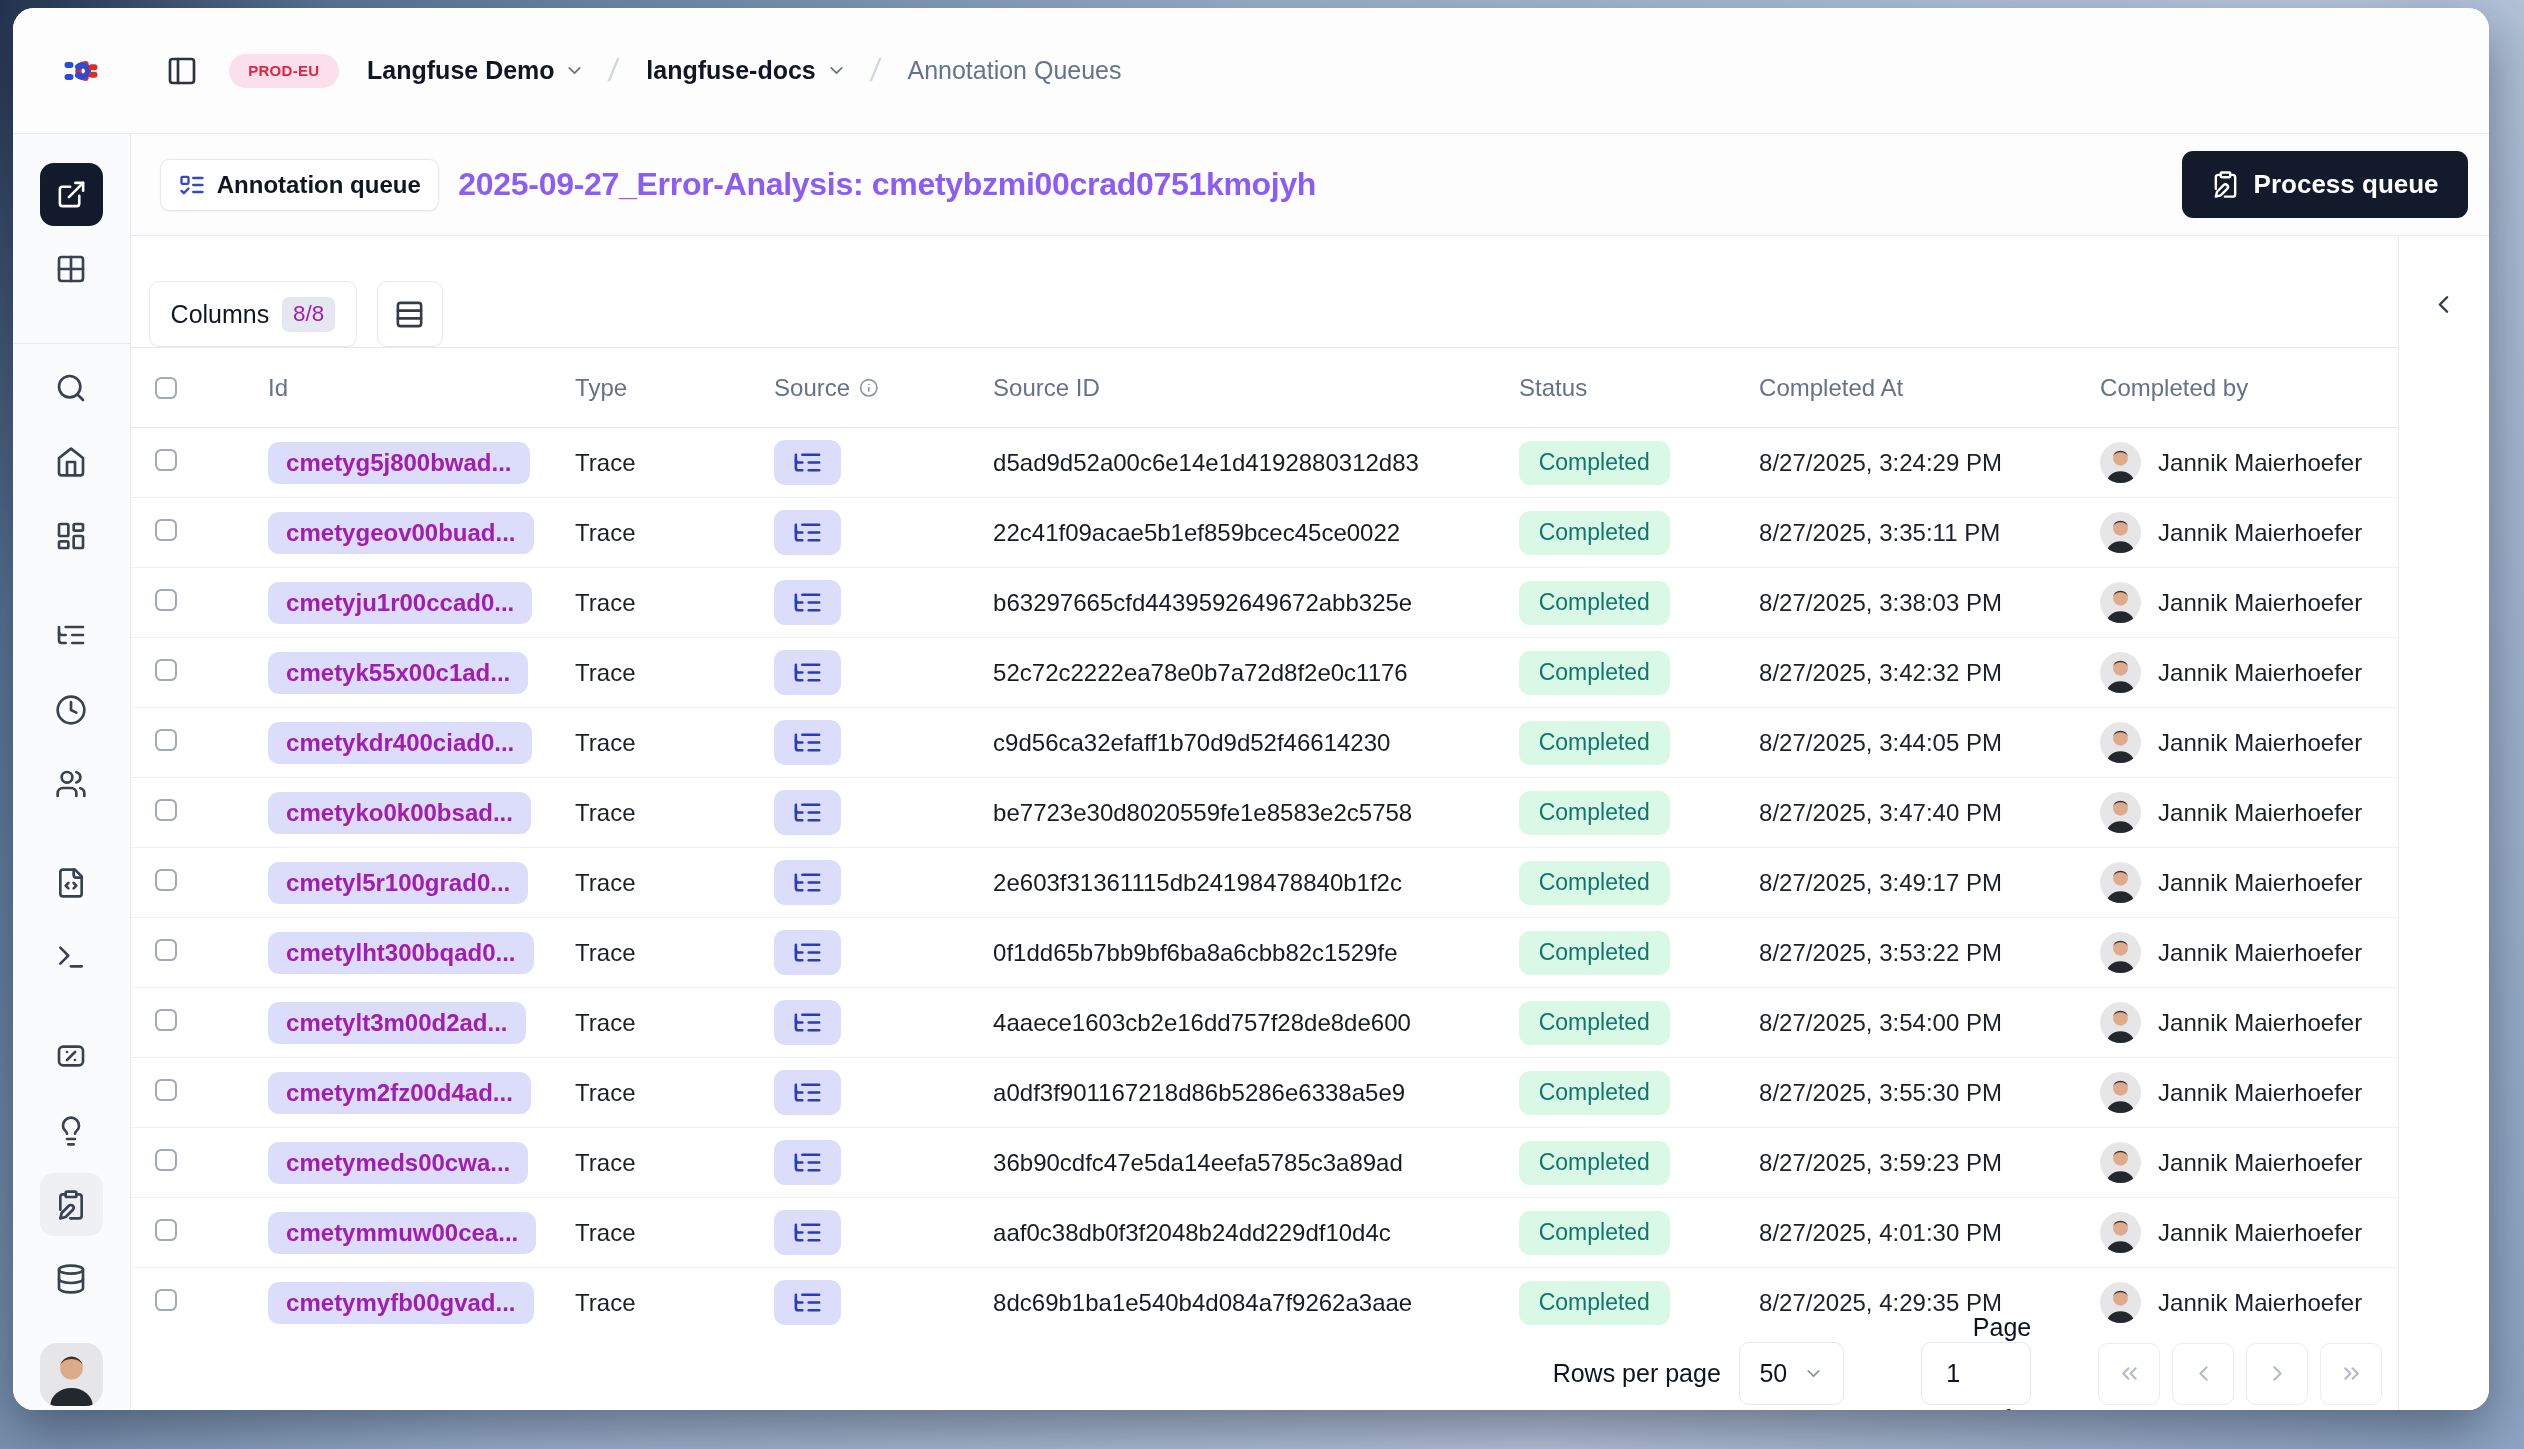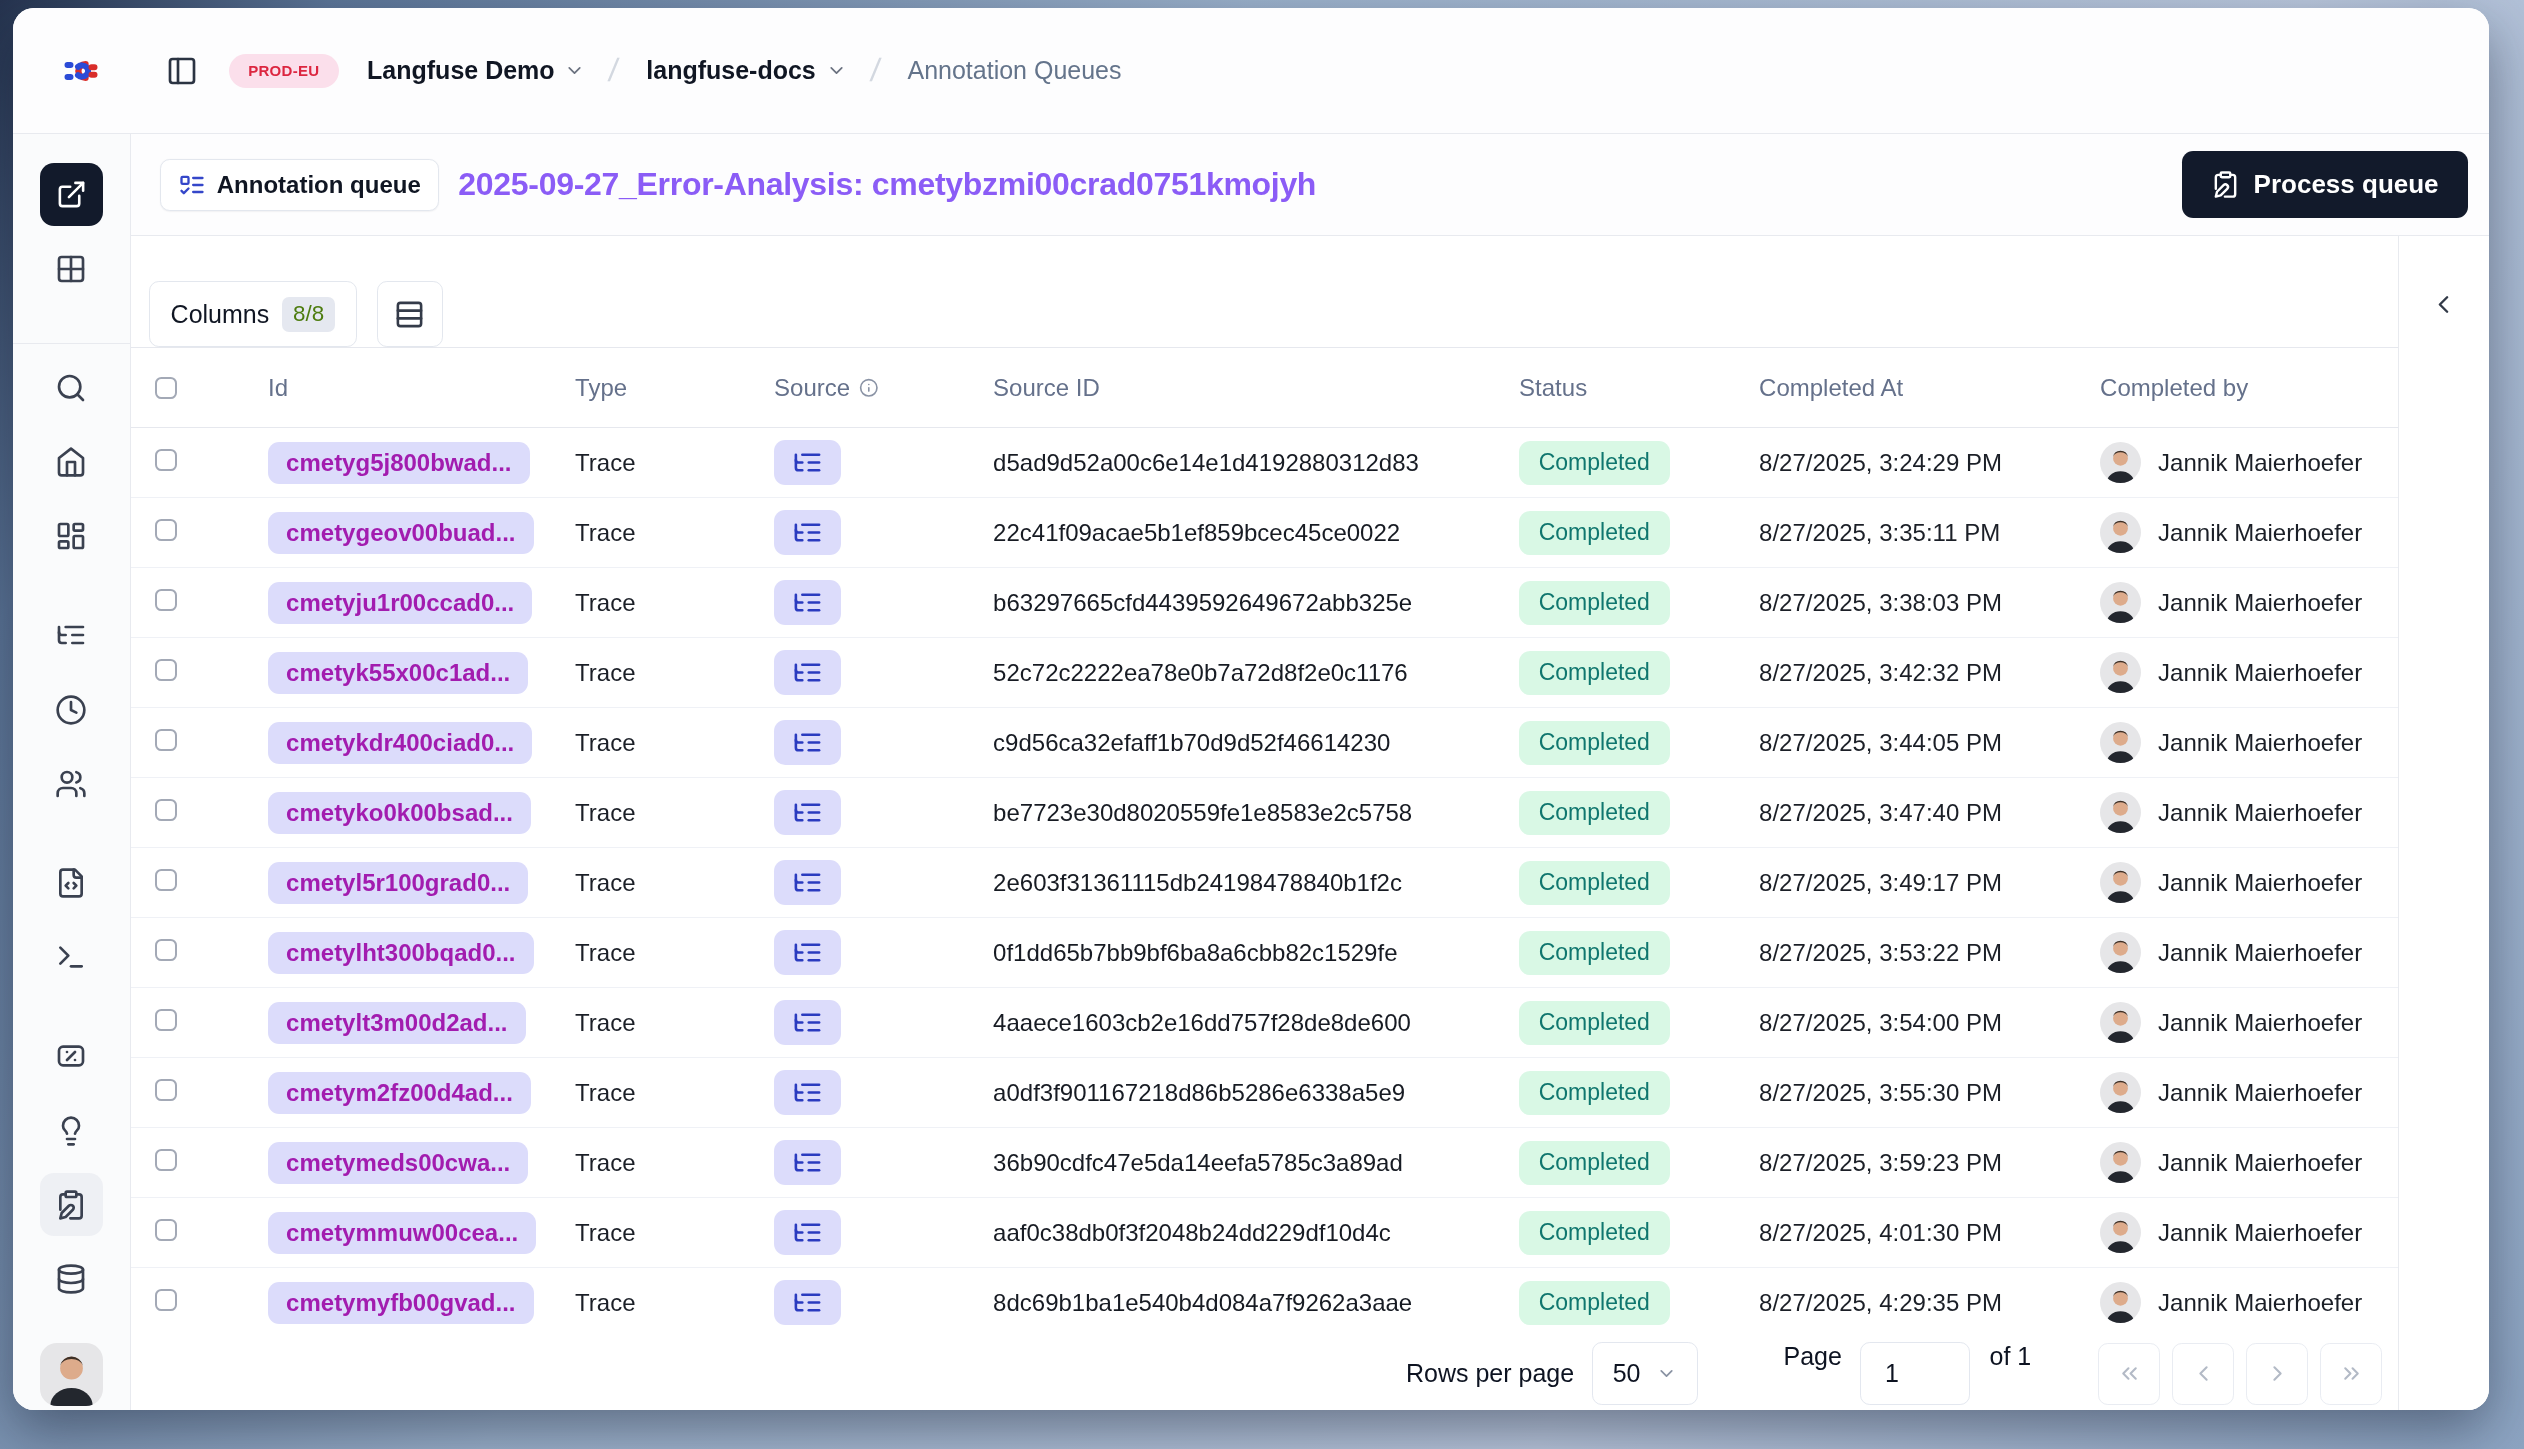--- a/index.html
+++ b/index.html
@@ -63,21 +63,21 @@
   .gutter { flex: 1; background: #fff; display: flex; justify-content: center; }
   .collapse-btn { margin-top: 46px; width: 45px; height: 45px; display: flex; align-items: center;
                   justify-content: center; color: #323a48; cursor: pointer; border-radius: 8.4px; }
 
   
   .toolbar { height: 112px; flex: 0 0 auto; display: flex; align-items: flex-end; gap: 19.6px;
              padding-left: 18px; border-bottom: 1.4px solid #e6e8ee; }
   .columns-btn { display: inline-flex; align-items: center; gap: 12.6px; background: #fff;
                  border: 1.4px solid #e3e7ee; border-radius: 9.8px; height: 66px; padding: 0 21px;
                  font-size: 25px; font-weight: 500; color: #101623; font-family: inherit; cursor: pointer; }
-  .count-badge { background: #e5e8f0; color: #4d7c0f; border-radius: 7px; padding: 4.2px 11.2px;
+  .count-badge { background: #e5e8f0; color: #a21caf; border-radius: 7px; padding: 4.2px 11.2px;
                  font-size: 22.4px; font-weight: 500; }
   .rowheight-btn { width: 66px; height: 66px; display: inline-flex; align-items: center; justify-content: center;
                    background: #fff; border: 1.4px solid #e3e7ee; border-radius: 9.8px; color: #343b49; cursor: pointer; }
 
   
   .table { flex: 1; min-height: 0; overflow: hidden; }
   .thead, .trow { display: grid;
     grid-template-columns: 113px 307px 199px 219px 526px 240px 341px 1fr;
     align-items: center; padding-left: 24.5px; }
   .thead { height: 80px; color: #65718b; font-size: 24px; font-weight: 500;
@@ -96,21 +96,21 @@
                  padding: 8.4px 19.6px; border-radius: 11.2px; }
   .byline { display: flex; align-items: center; gap: 17px; }
   .avatar { width: 41px; height: 41px; border-radius: 50%; overflow: hidden; flex: 0 0 auto; }
 
   
   .tfooter { height: 73px; flex: 0 0 auto; display: flex; align-items: center; justify-content: flex-end;
              padding-right: 15.4px; font-size: 25px; font-weight: 500; color: #0d1321; background: #fff; }
   .rpp-select { display: inline-flex; align-items: center; gap: 15.4px; border: 1.4px solid #e3e7ef; border-radius: 9.8px;
                 height: 63px; padding: 0 19.6px; margin-left: 18px; background: #fff; cursor: pointer; }
   .rpp-select .chev { color: #8a93a3; }
-  .page-group { margin-left: 86px; display: inline-flex; align-items: flex-start; }
+  .page-group { margin-left: 59px; display: inline-flex; align-items: flex-end; flex-direction: column; }
   .page-input { width: 110px; height: 63px; border: 1.4px solid #e3e7ef; border-radius: 9.8px; margin-left: 18px;
                 font-size: 25px; font-weight: 500; color: #0d1321; padding-left: 24px; font-family: inherit; background:#fff; }
   .of-label { margin-left: 19.6px; }
   .pager { margin-left: 67px; display: inline-flex; gap: 12px; }
   .pg-btn { width: 62px; height: 62px; border: 1.4px solid #e9ecf2; border-radius: 9.8px; background: #fff;
             display: inline-flex; align-items: center; justify-content: center; color: #b3bac6; cursor: pointer; }
 </style>
 </head>
 <body>
 

